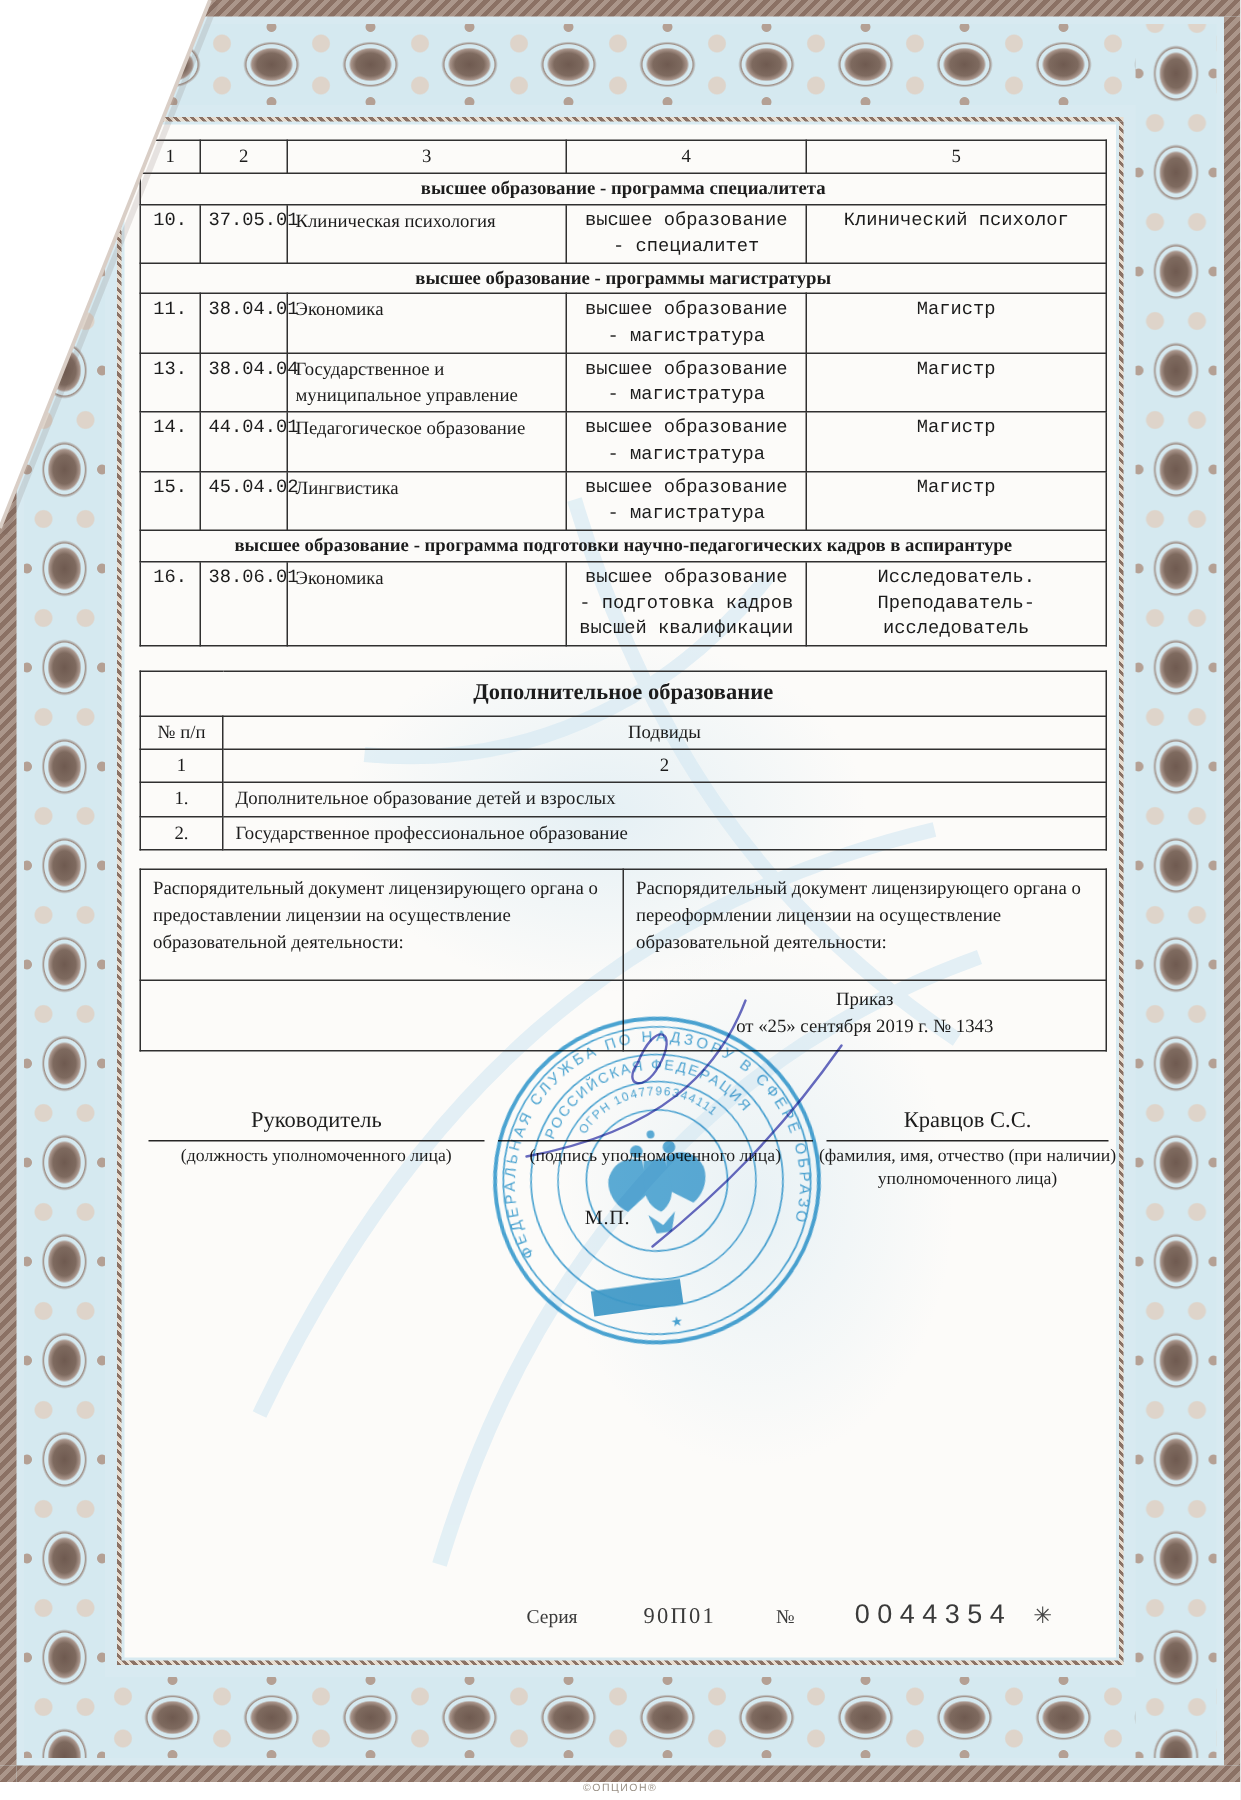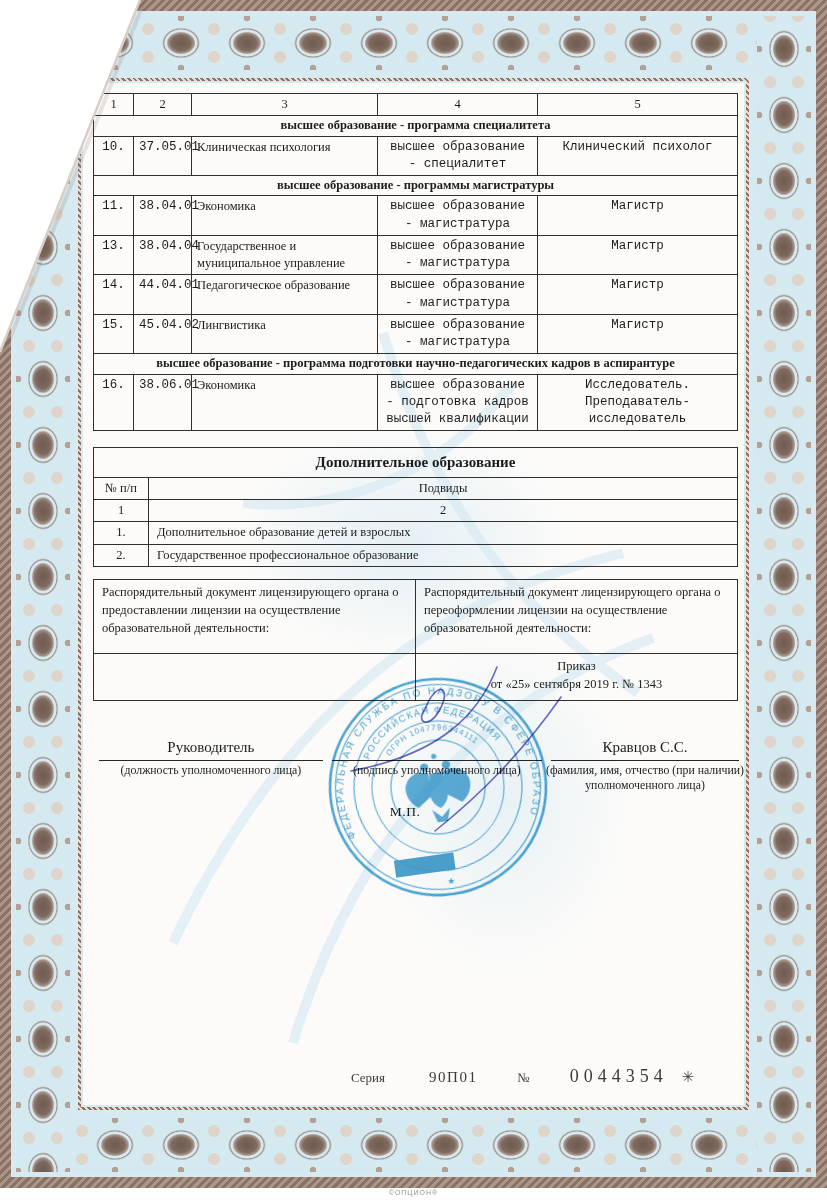--- a/index.html
+++ b/index.html
@@ -78,21 +78,21 @@
   
   .stamp{position:absolute;left:243px;top:592px;width:224px;height:224px;z-index:3;
     mix-blend-mode:multiply;opacity:.92;filter:blur(.3px);transform:rotate(-8deg);}
   .ink{position:absolute;left:246px;top:576px;width:250px;height:200px;z-index:4;
     mix-blend-mode:multiply;}
   
   .serial{position:absolute;left:268px;top:983px;display:flex;align-items:baseline;z-index:1;color:#3a3a3a;}
   .serial .lab{font-size:13px;}
   .serial .series-val{font-size:15px;letter-spacing:1.5px;margin-left:44px;}
   .serial .no-lab{margin-left:40px;}
-  .serial .number-val{font-family:Liberation Serif, serif;font-size:18px;letter-spacing:5px;margin-left:40px;}
+  .serial .number-val{font-family:Liberation Sans, sans-serif;font-size:18px;letter-spacing:5px;margin-left:40px;}
   .serial .star{font-size:15px;margin-left:14px;color:#444;}
   
   .fold{position:absolute;left:0;top:0;z-index:30;pointer-events:none;}
   .bottom-strip{position:absolute;left:0;right:0;bottom:0;height:12px;background:#ffffff;z-index:20;
     text-align:center;font-size:7px;color:#9a9186;letter-spacing:1px;line-height:10px;
     font-family:"Liberation Sans",sans-serif;}
 </style>
 </head>
 <body>
 

